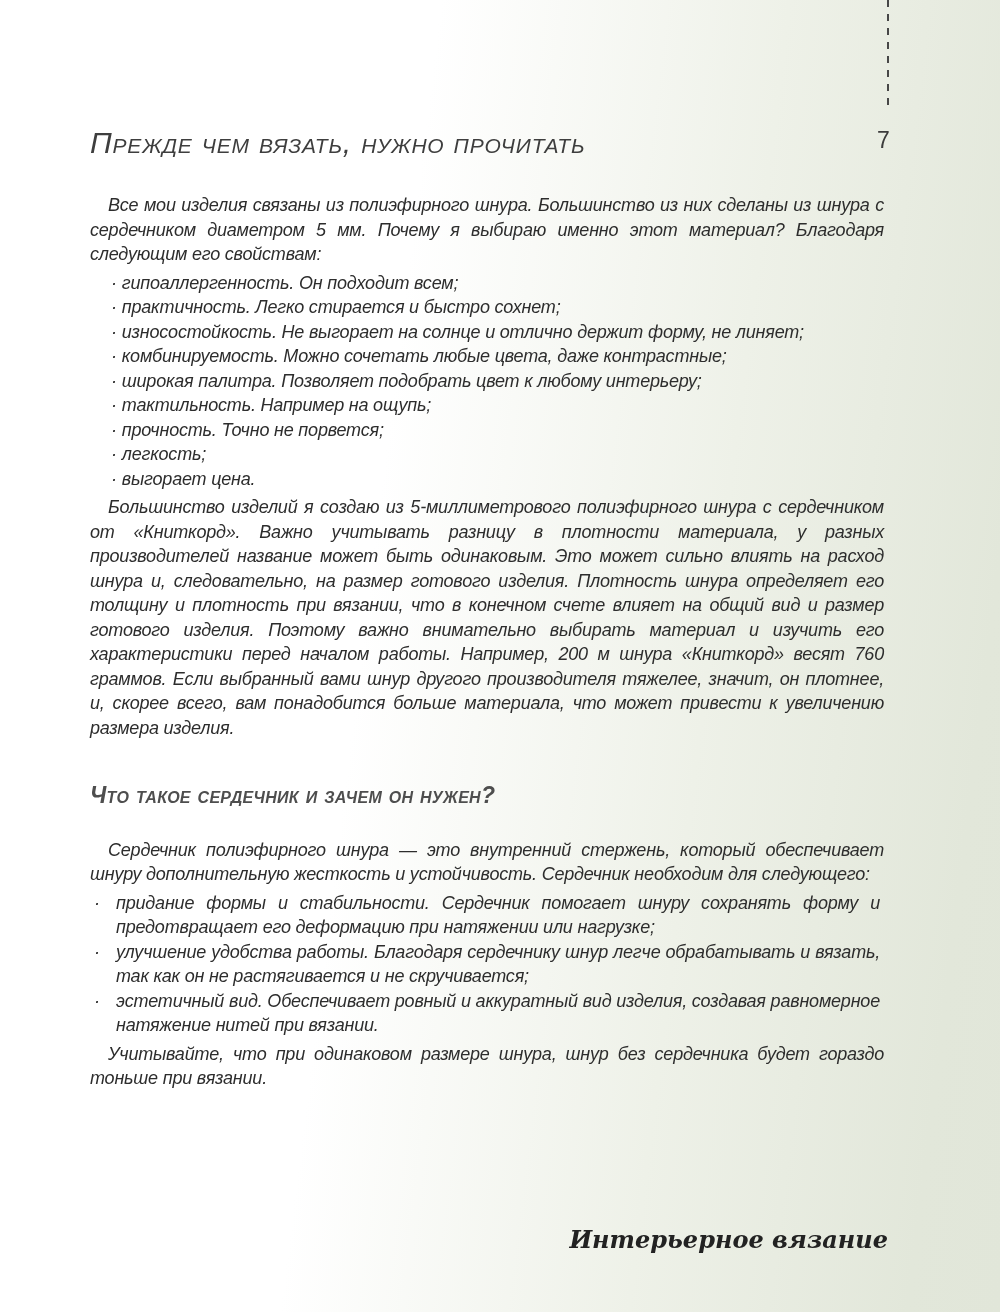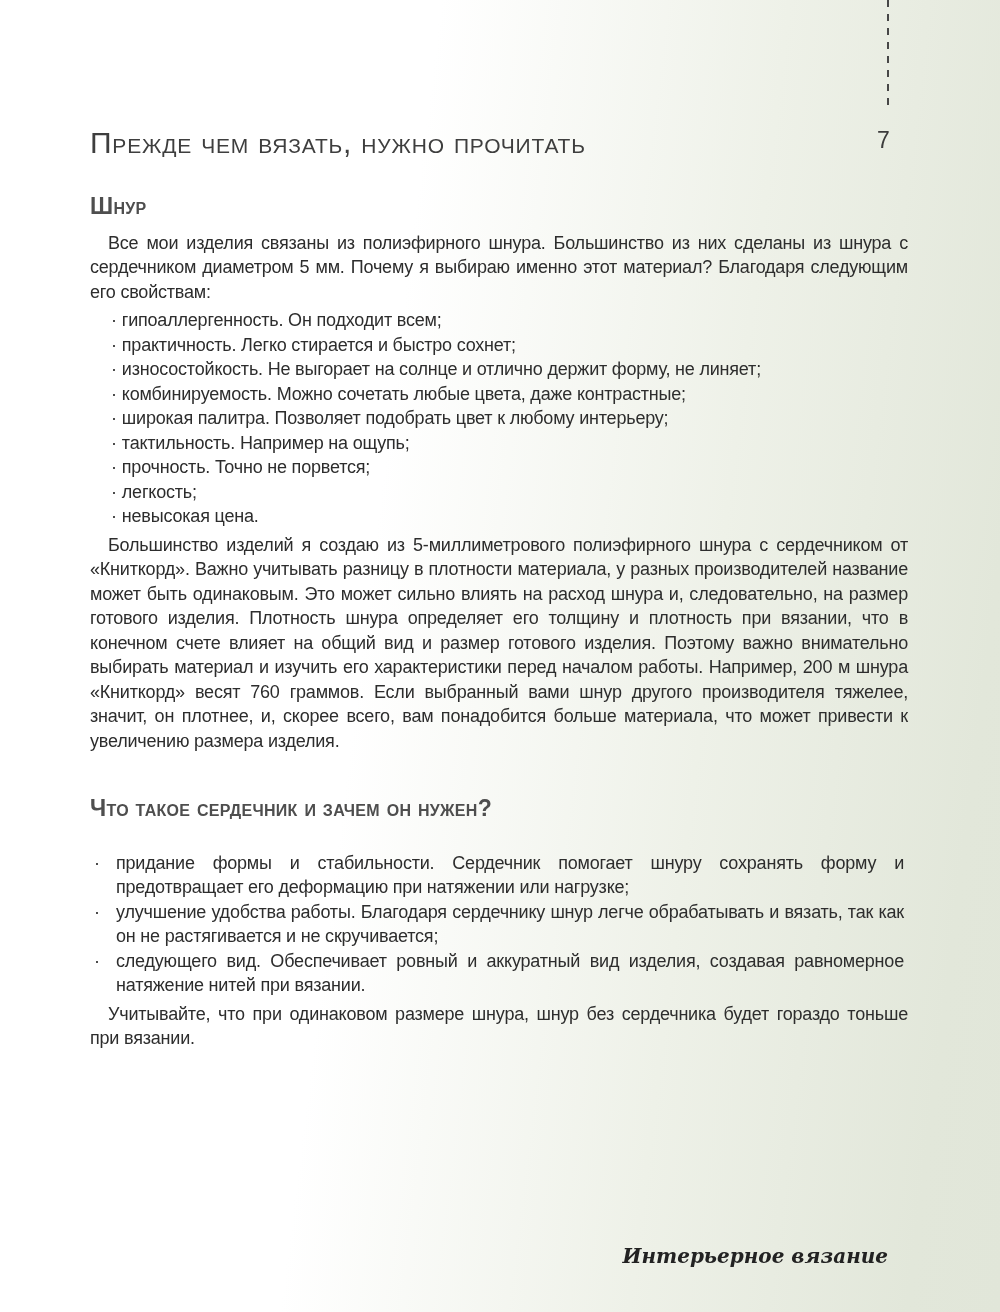--- a/index.html
+++ b/index.html
@@ -23,21 +23,22 @@
   }
   .page-number {
     position: absolute;
     top: 127px;
     left: 877px;
     font-size: 23px;
     font-weight: 400;
     color: #3c3c3c;
   }
   .content {
-    padding: 126px 92px 0 90px;
+    padding: 126px 116px 0 90px;
+    font-style: italic;
   }
   .title {
     margin: 0 0 34px 0;
     font-size: 30px;
     font-weight: 400;
     font-variant: small-caps;
     letter-spacing: 0.8px;
     color: #3e3e3e;
     line-height: 1.1;
   }
@@ -60,64 +61,64 @@
   }
   p.indent { text-indent: 18px; }
   ul { margin: 4px; padding: 0; list-style: none; }
   .li1 { padding-left: 17px; }
   .li1 .bullet { margin-right: 5px; }
   .li2 { padding-left: 22px; }
   .li2 .bullet { display: inline-block; width: 22px; margin-left: -22px; }
   .footer {
     position: absolute;
     right: 112px;
-    bottom: 44px;
+    bottom: 58px;
     font-family: "DejaVu Serif", serif;
     font-style: italic;
     font-weight: 700;
-    font-size: 20px;
+    font-size: 24px;
     color: #222222;
   }
 </style>
 </head>
 <body>
 
 <div class="page">
 
   <div class="dashed-line"></div>
 
   <div class="page-number">7</div>
 
   <div class="content">
 
     <h1 class="title">Прежде чем вязать, нужно прочитать</h1>
 
     <section class="section-cord">
-      <h2>Шнур</h2>
       <p class="indent">Все мои изделия связаны из полиэфирного шнура. Большинство из них сделаны из шнура с сердечником диаметром 5 мм. Почему я выбираю именно этот материал? Благодаря следующим его свойствам:</p>
       <ul>
         <li class="li1"><span class="bullet">·</span><span>гипоаллергенность. Он подходит всем;</span></li>
         <li class="li1"><span class="bullet">·</span><span>практичность. Легко стирается и быстро сохнет;</span></li>
         <li class="li1"><span class="bullet">·</span><span>износостойкость. Не выгорает на солнце и отлично держит форму, не линяет;</span></li>
         <li class="li1"><span class="bullet">·</span><span>комбинируемость. Можно сочетать любые цвета, даже контрастные;</span></li>
         <li class="li1"><span class="bullet">·</span><span>широкая палитра. Позволяет подобрать цвет к любому интерьеру;</span></li>
         <li class="li1"><span class="bullet">·</span><span>тактильность. Например на ощупь;</span></li>
         <li class="li1"><span class="bullet">·</span><span>прочность. Точно не порвется;</span></li>
         <li class="li1"><span class="bullet">·</span><span>легкость;</span></li>
-        <li class="li1"><span class="bullet">·</span><span>невысокая цена.</span></li>
+        <li class="li1"><span class="bullet">·</span><span>выгорает цена.</span></li>
       </ul>
       <p class="indent">Большинство изделий я создаю из 5-миллиметрового полиэфирного шнура с сердечником от «Книткорд». Важно учитывать разницу в плотности материала, у разных производителей название может быть одинаковым. Это может сильно влиять на расход шнура и, следовательно, на размер готового изделия. Плотность шнура определяет его толщину и плотность при вязании, что в конечном счете влияет на общий вид и размер готового изделия. Поэтому важно внимательно выбирать материал и изучить его характеристики перед началом работы. Например, 200 м шнура «Книткорд» весят 760 граммов. Если выбранный вами шнур другого производителя тяжелее, значит, он плотнее, и, скорее всего, вам понадобится больше материала, что может привести к увеличению размера изделия.</p>
     </section>
 
     <section class="section-core">
       <h2>Что такое сердечник и зачем он нужен?</h2>
+      <p class="indent">Сердечник полиэфирного шнура — это внутренний стержень, который обеспечивает шнуру дополнительную жесткость и устойчивость. Сердечник необходим для следующего:</p>
       <ul>
         <li class="li2"><span class="bullet">·</span><span>придание формы и стабильности. Сердечник помогает шнуру сохранять форму и предотвращает его деформацию при натяжении или нагрузке;</span></li>
         <li class="li2"><span class="bullet">·</span><span>улучшение удобства работы. Благодаря сердечнику шнур легче обрабатывать и вязать, так как он не растягивается и не скручивается;</span></li>
-        <li class="li2"><span class="bullet">·</span><span>следующего вид. Обеспечивает ровный и аккуратный вид изделия, создавая равномерное натяжение нитей при вязании.</span></li>
+        <li class="li2"><span class="bullet">·</span><span>эстетичный вид. Обеспечивает ровный и аккуратный вид изделия, создавая равномерное натяжение нитей при вязании.</span></li>
       </ul>
       <p class="indent">Учитывайте, что при одинаковом размере шнура, шнур без сердечника будет гораздо тоньше при вязании.</p>
     </section>
 
   </div>
 
   <div class="footer">Интерьерное вязание</div>
 
 </div>
 

